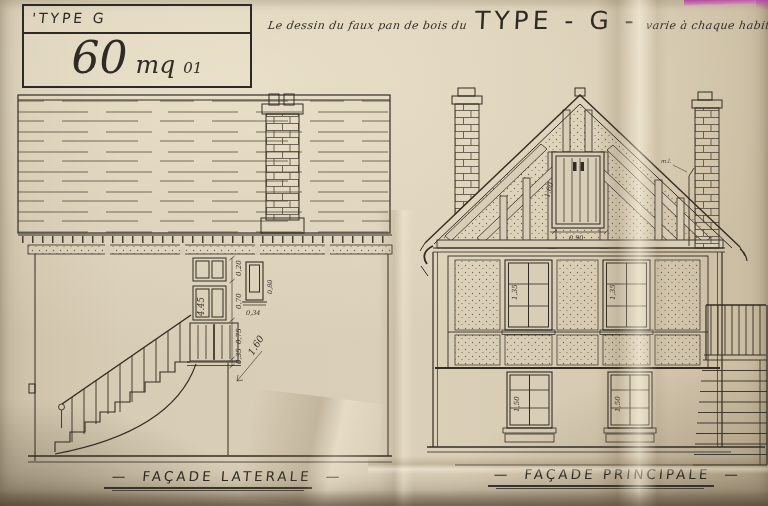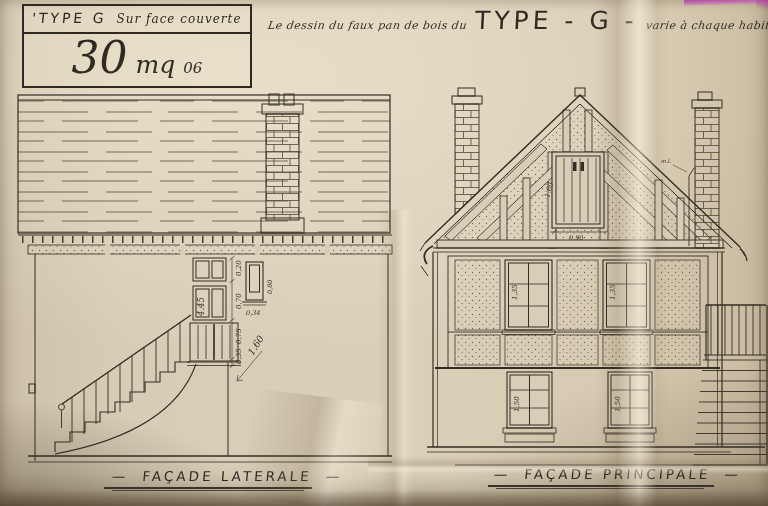--- a/index.html
+++ b/index.html
@@ -65,26 +65,25 @@
       <pattern id="roofd" width="150" height="20" patternUnits="userSpaceOnUse">
         <path d="M8 4H78M96 4H142M0 13H34M52 13H128" stroke="#564c3e" stroke-width="0.8" fill="none"></path>
       </pattern>
     </defs>
   </svg>
 
   
   <div id="title-block" class="abs">
     <div id="title-row1">
       <span id="title-type">'TYPE G</span>
-      <span id="title-surface">Sur face couverte</span>
     </div>
     <div id="title-row2">
-      <span id="area-value">30</span>
+      <span id="area-value">60</span>
       <span id="area-unit">mq</span>
-      <span id="area-dec">06</span>
+      <span id="area-dec">01</span>
     </div>
   </div>
 
   
   <div id="header-note" class="abs">
     <span class="script">Le dessin du faux pan de bois du</span>
     <span id="note-type">TYPE - G -</span>
     <span class="script">varie à chaque habitation</span>
   </div>
 

